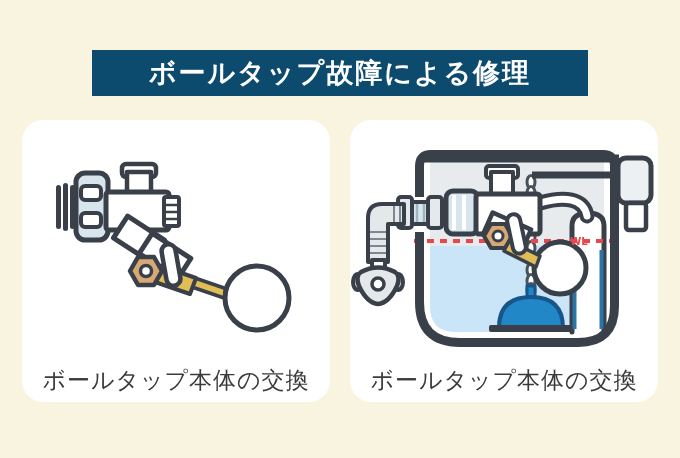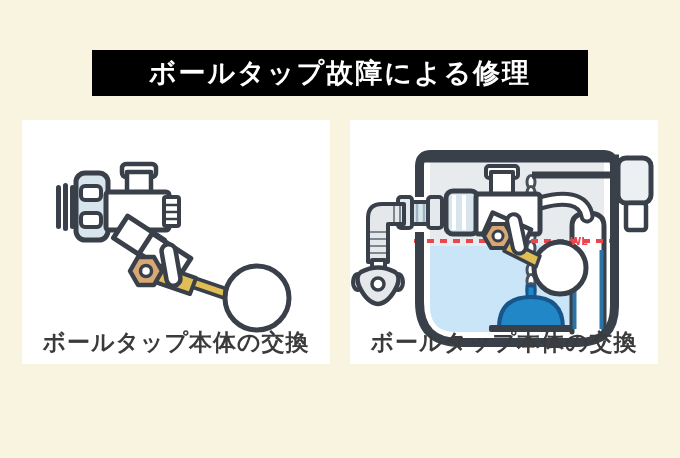--- a/index.html
+++ b/index.html
@@ -1,26 +1,26 @@
 <!DOCTYPE html>
 <html><head>
 <meta charset="utf-8">
 <style>
   html,body{margin:0;padding:0;}
   body{font-family:"DejaVu Sans","Liberation Sans",sans-serif;}
   .stage{position:relative;width:680px;height:458px;background:#F8F4DF;overflow:hidden;}
-  .banner{position:absolute;left:92px;top:50px;width:496px;height:46px;background:#000000;
+  .banner{position:absolute;left:92px;top:50px;width:496px;height:46px;background:#0c4a6e;
           color:#FFFFFF;font-size:27px;font-weight:bold;letter-spacing:2px;
           display:flex;align-items:center;justify-content:center;}
-  .card{position:absolute;top:120px;width:308px;height:244px;background:#FFFFFF;}
+  .card{position:absolute;top:120px;width:308px;height:282px;background:#FFFFFF;border-radius:21px;}
   .card.left{left:22px;}
   .card.right{left:350px;}
   .card svg{position:absolute;left:0;top:0;}
   .caption{position:absolute;left:0;bottom:6px;width:100%;text-align:center;
-           color:#3B3B3B;font-size:23px;font-weight:bold;letter-spacing:1px;}
+           color:#3B3B3B;font-size:23px;font-weight:normal;letter-spacing:1px;}
   .outline{stroke:#39404A;stroke-linejoin:round;stroke-linecap:round;}
 </style>
 </head>
 <body>
 
 <div class="stage">
 
   <div class="banner">
     <span>ボールタップ故障による修理</span>
   </div>

